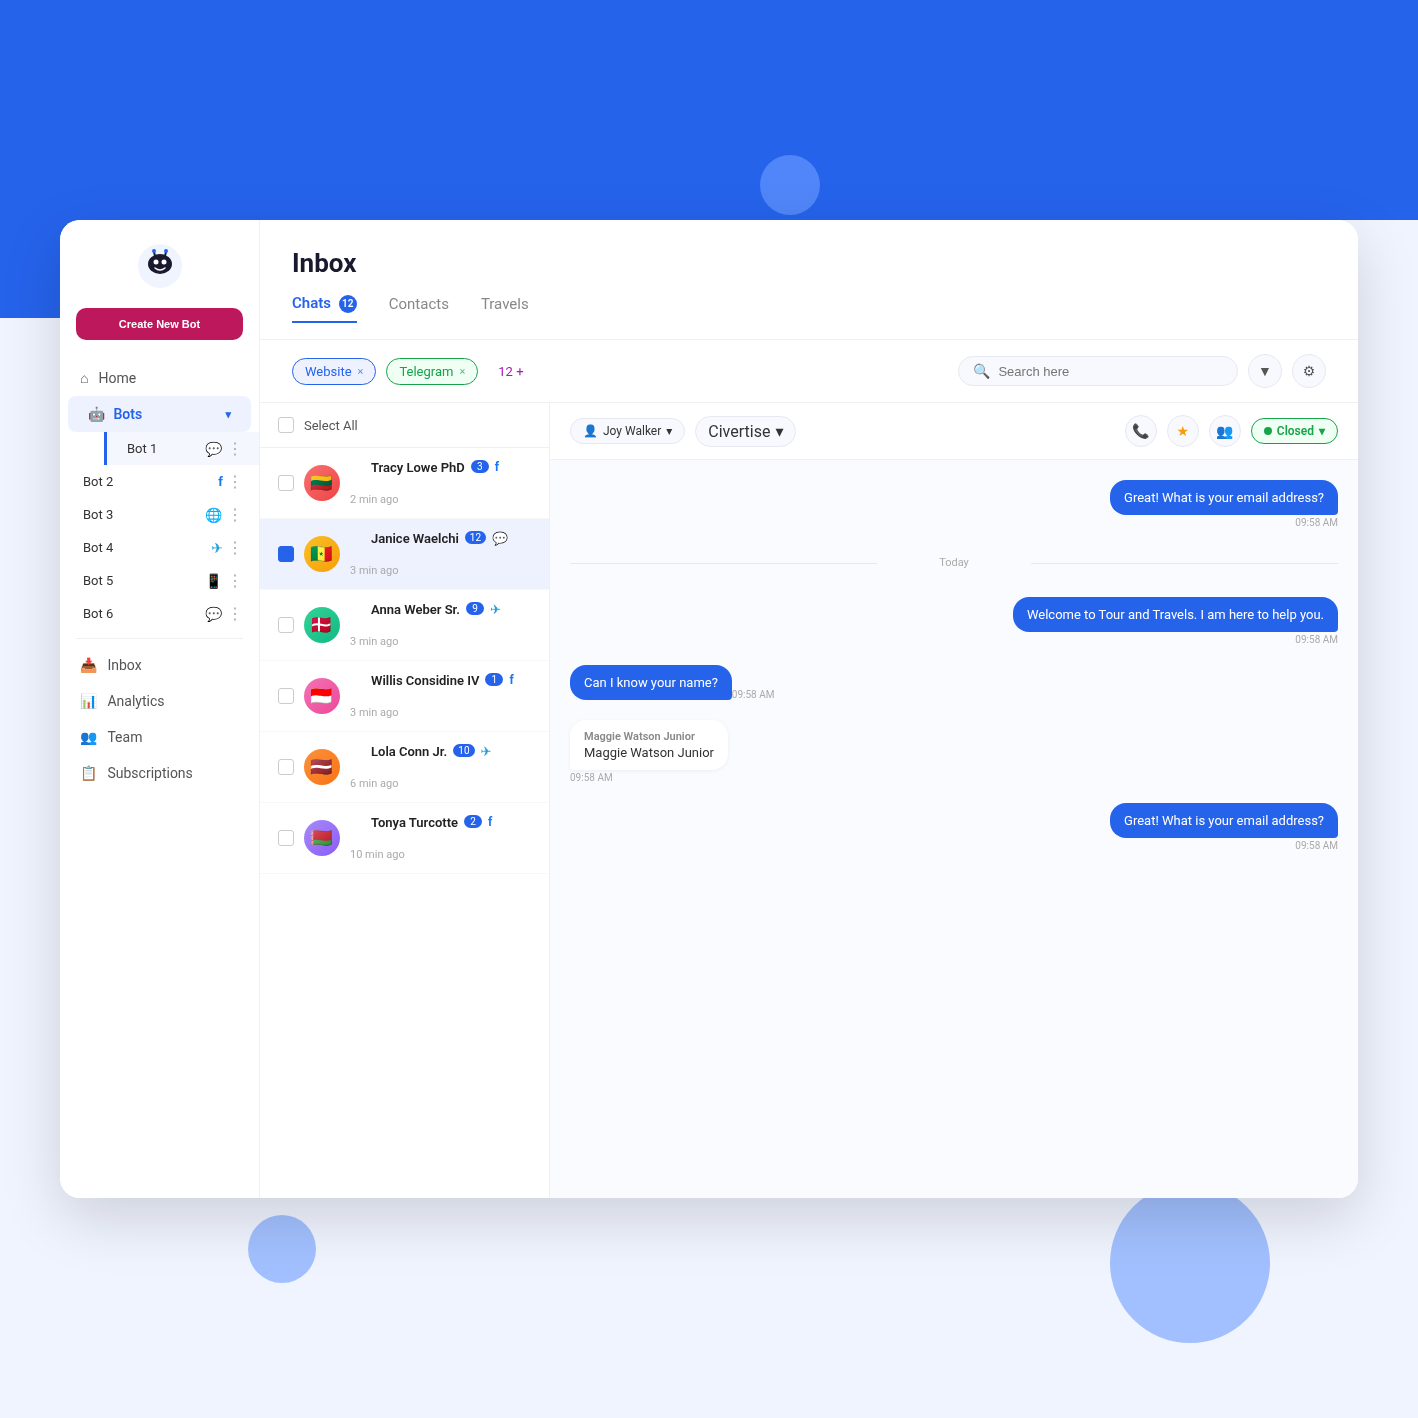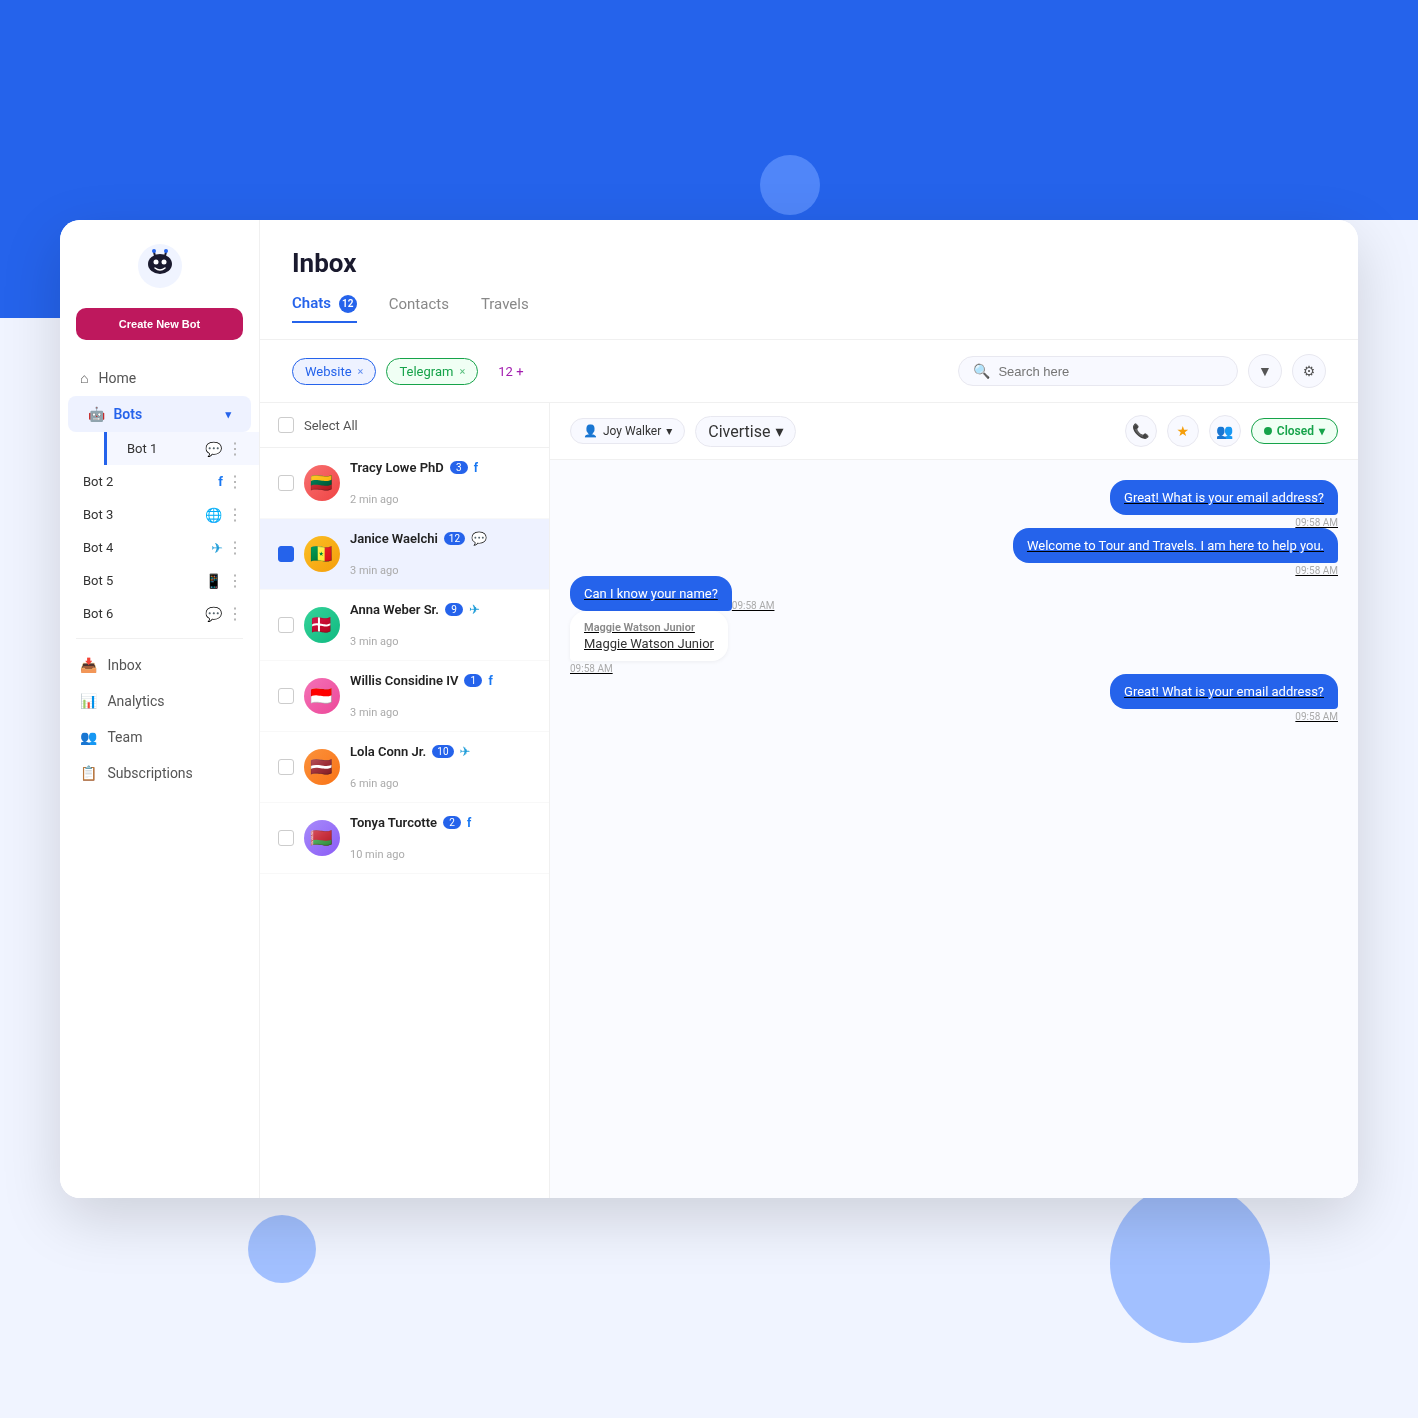--- a/index.html
+++ b/index.html
@@ -382,22 +382,23 @@
       font-weight: 700;
       color: white;
       overflow: hidden;
     }
     .chat-info {
       flex: 1;
       min-width: 0;
     }
     .chat-name-row {
       display: flex;
-      align-items: center;
+      align-items: flex-start;
       gap: 6px;
+      margin-left: 21px;
     }
     .chat-name {
       font-size: 13px;
       font-weight: 600;
       color: #222;
     }
     .chat-count {
       display: inline-block;
       background: #2563eb;
       color: white;
@@ -491,22 +492,21 @@
       background: #16a34a;
     }
 
     
     .chat-messages {
       flex: 1;
       overflow-y: auto;
       padding: 20px;
       display: flex;
       flex-direction: column;
-      gap: 0;
-      text-decoration: underline;
+      gap: 20px;
     }
     .msg-sent {
       align-self: flex-end;
       background: #2563eb;
       color: white;
       border-radius: 16px 16px 4px 16px;
       padding: 10px 14px;
       font-size: 13px;
       max-width: 65%;
     }
@@ -840,20 +840,21 @@
           </div>
         </div>
 
         <div class="chat-messages">
 
           <div style="display:flex;flex-direction:column;align-items:flex-end;">
             <div class="msg-sent">Great! What is your email address?</div>
             <div class="msg-time sent">09:58 AM</div>
           </div>
 
+          <div class="date-divider">Today</div>
 
           <div style="display:flex;flex-direction:column;align-items:flex-end;">
             <div class="msg-sent">Welcome to Tour and Travels. I am here to help you.</div>
             <div class="msg-time sent">09:58 AM</div>
           </div>
 
           <div style="display:flex;flex-direction:row;align-items:flex-end;">
             <div class="msg-sent">Can I know your name?</div>
             <div class="msg-time sent">09:58 AM</div>
           </div>

